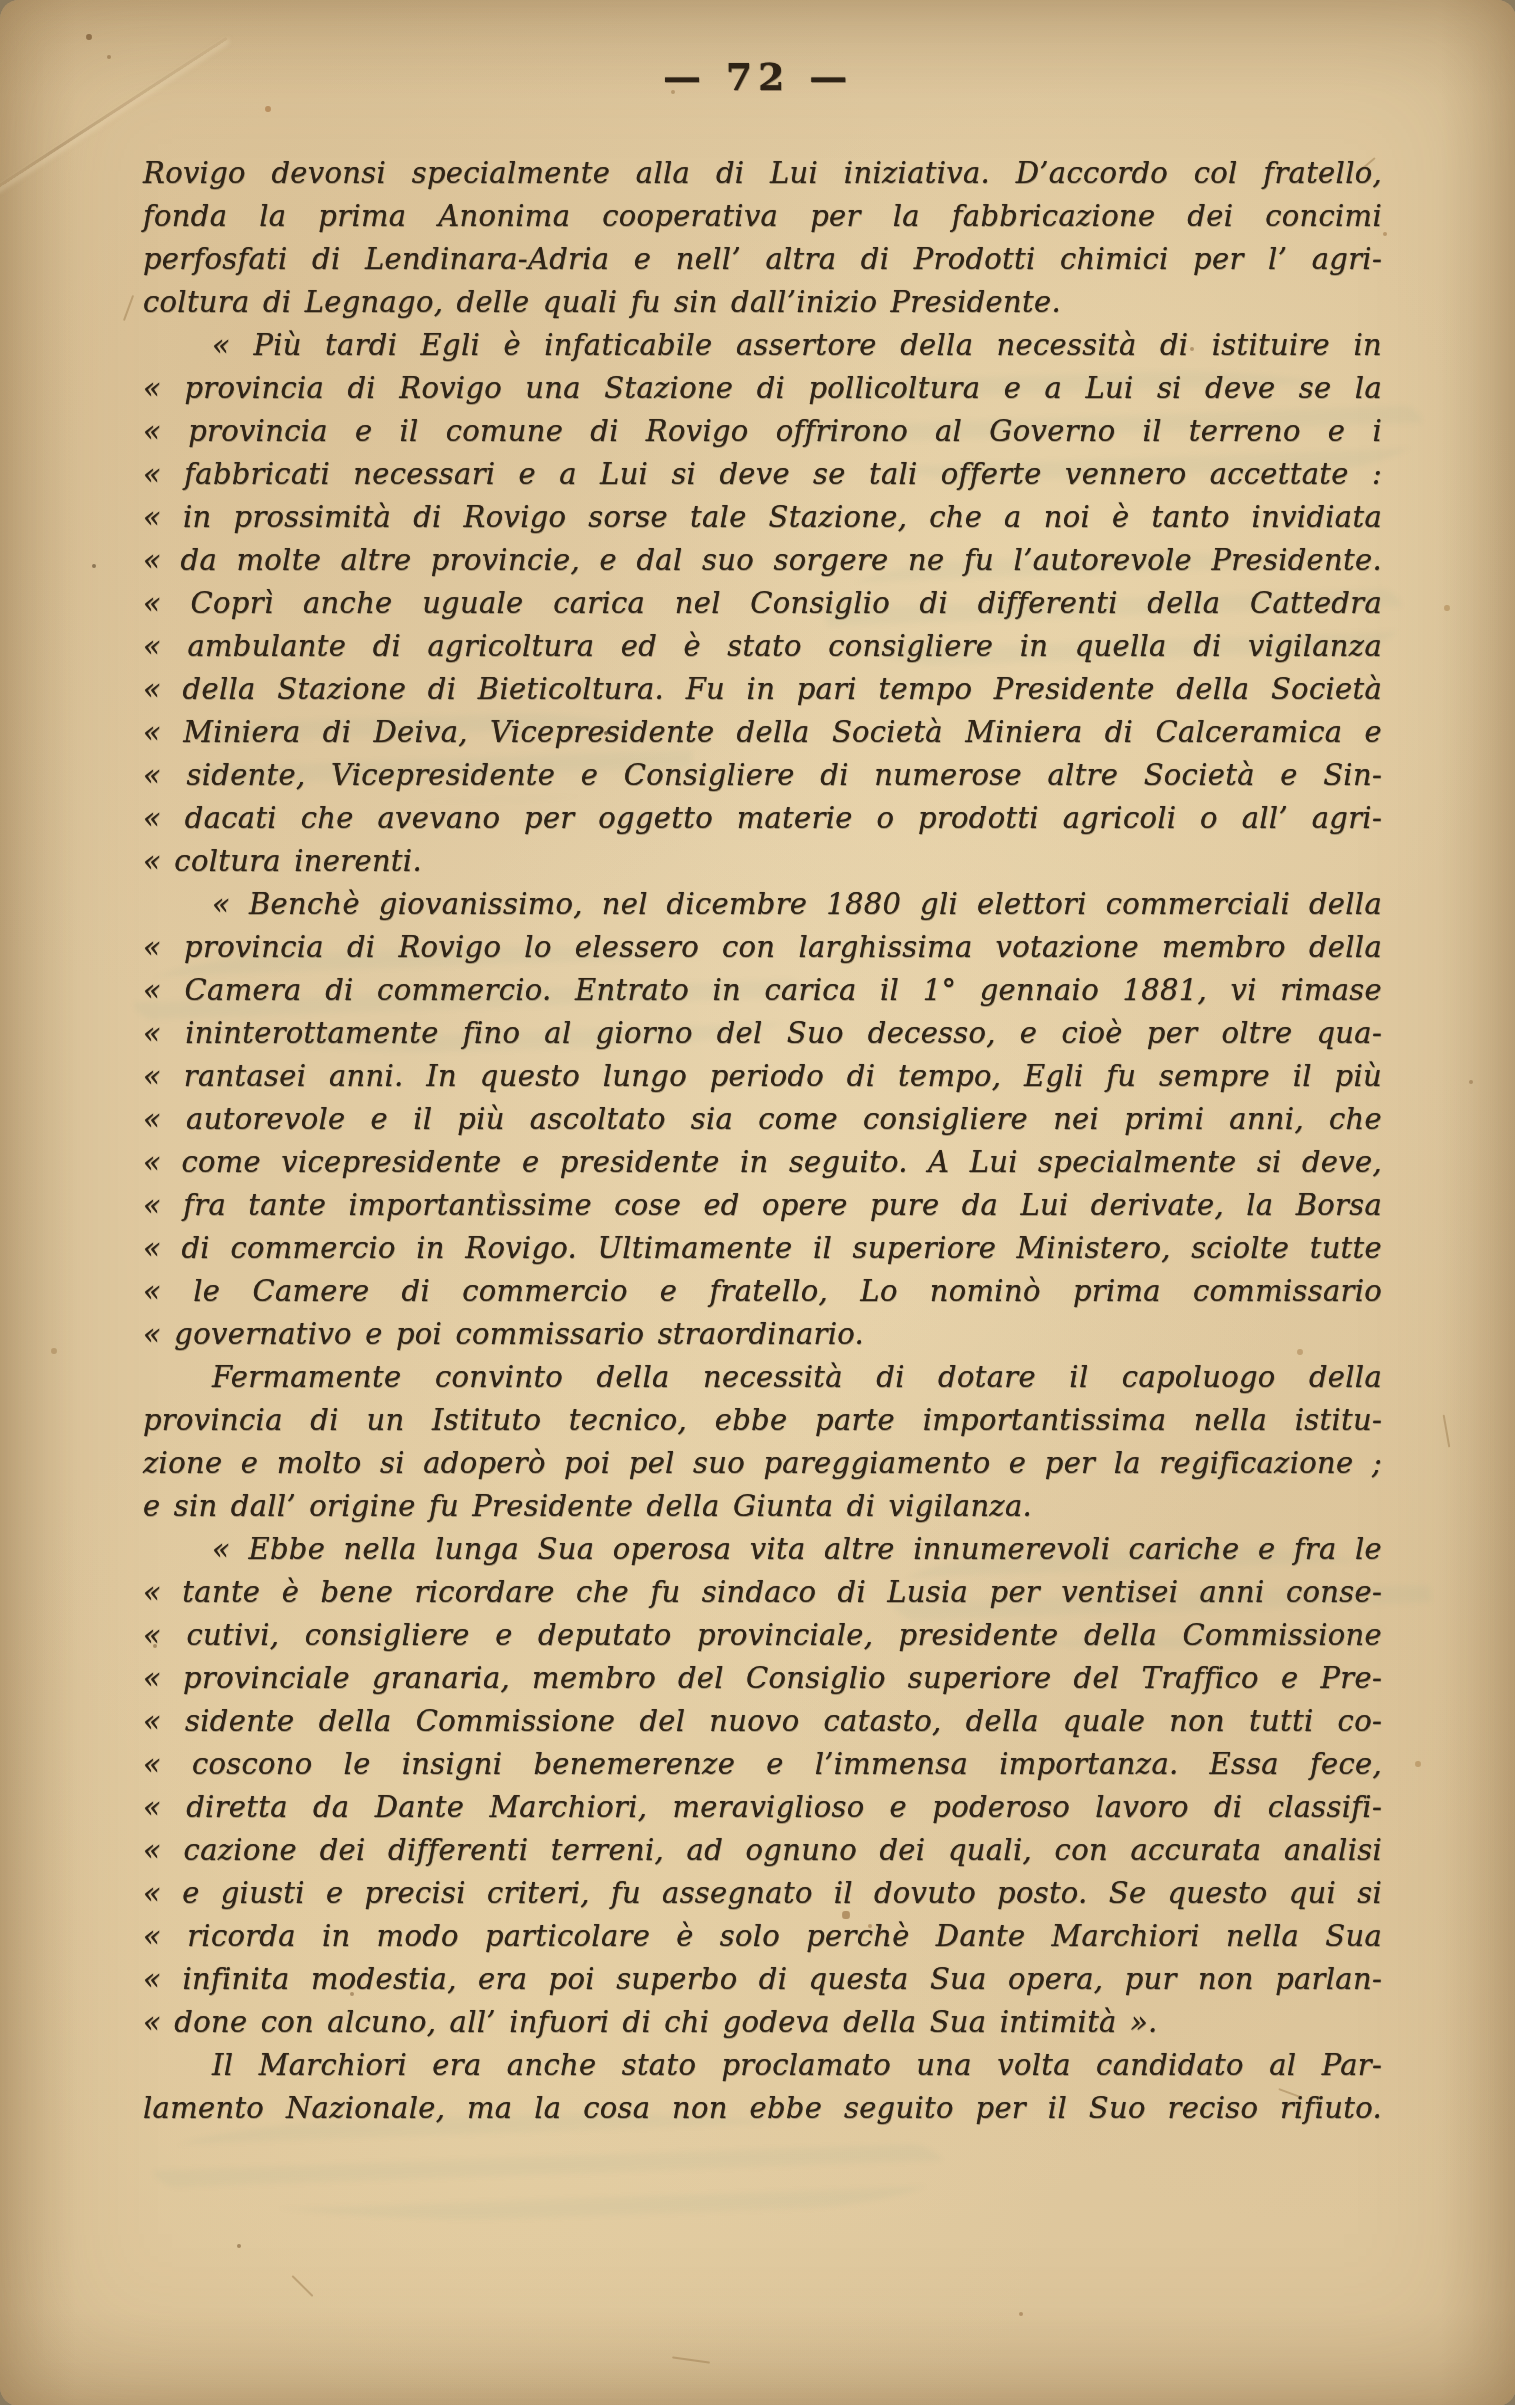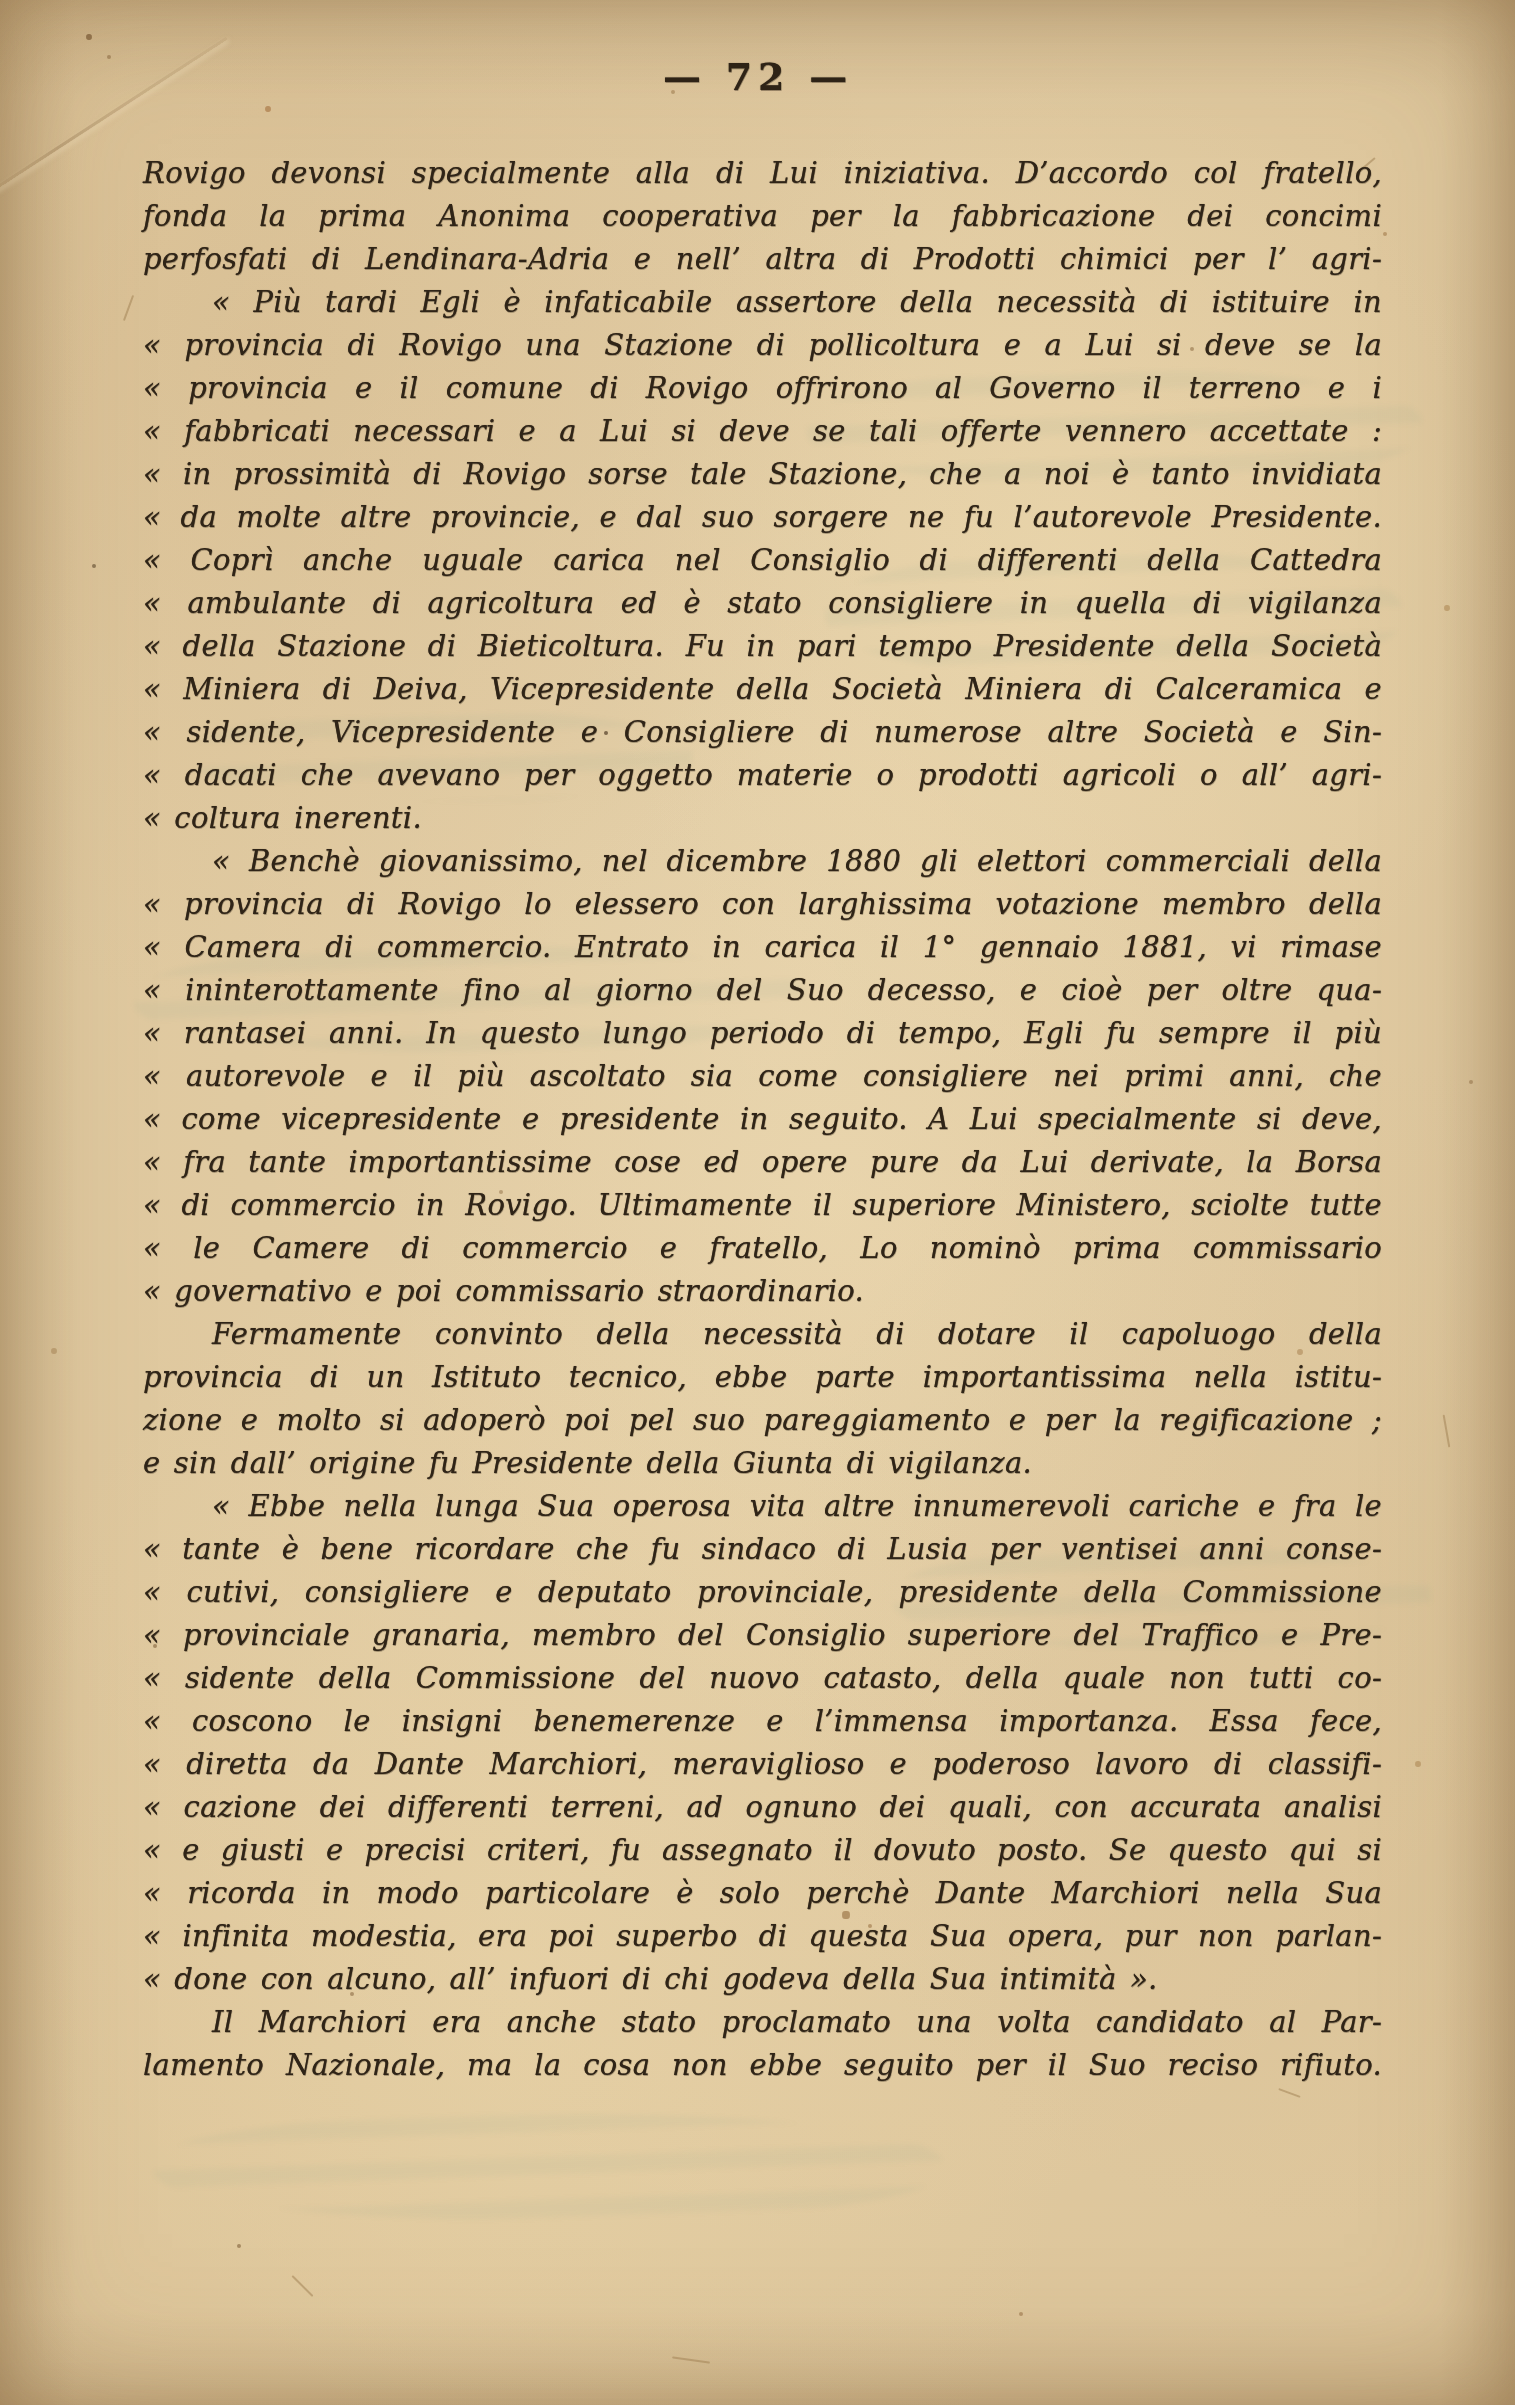--- a/index.html
+++ b/index.html
@@ -9,20 +9,21 @@
     margin:0 auto;
     overflow:hidden;
     font-family:"DejaVu Serif","Liberation Serif",serif;
     background:
       radial-gradient(60% 40% at 18% 14%, rgba(206,176,130,.38), transparent 70%),
       radial-gradient(50% 35% at 86% 68%, rgba(210,182,136,.30), transparent 70%),
       radial-gradient(45% 30% at 70% 24%, rgba(240,219,172,.42), transparent 70%),
       radial-gradient(55% 45% at 34% 82%, rgba(238,217,170,.36), transparent 70%),
       radial-gradient(40% 30% at 55% 50%, rgba(243,222,176,.30), transparent 75%),
       #ddc59a;
+    border-radius: 19px;
   }
   .vignette{
     position:absolute;inset:0;pointer-events:none;
     background:
       radial-gradient(130% 120% at 52% 42%, rgba(255,248,225,.20) 0%, rgba(255,248,225,0) 55%),
       linear-gradient(90deg, rgba(118,86,46,.16), rgba(118,86,46,0) 5%, rgba(118,86,46,0) 95%, rgba(118,86,46,.16)),
       linear-gradient(180deg, rgba(118,86,46,.10), rgba(118,86,46,0) 4%, rgba(118,86,46,0) 96%, rgba(118,86,46,.12));
     box-shadow: inset 0 0 144px rgba(120,88,48,.34), inset 0 0 43px rgba(130,95,55,.22);
   }
   .crease{
@@ -105,20 +106,21 @@
   <div class="fiber" style="left:115px;top:307px;width:27px;height:1.9px;transform:rotate(-70deg);"></div>
 
   <div class="specks"></div>
 
   <div class="page-number">— 72 —</div>
 
   <div class="page-body">
       <div class="line">Rovigo devonsi specialmente alla di Lui iniziativa. D’accordo col fratello,</div>
       <div class="line">fonda la prima Anonima cooperativa per la fabbricazione dei concimi</div>
       <div class="line">perfosfati di Lendinara-Adria e nell’ altra di Prodotti chimici per l’ agri-</div>
+      <div class="line end">coltura di Legnago, delle quali fu sin dall’inizio Presidente.</div>
       <div class="line indent">« Più tardi Egli è infaticabile assertore della necessità di istituire in</div>
       <div class="line">« provincia di Rovigo una Stazione di pollicoltura e a Lui si deve se la</div>
       <div class="line">« provincia e il comune di Rovigo offrirono al Governo il terreno e i</div>
       <div class="line">« fabbricati necessari e a Lui si deve se tali offerte vennero accettate :</div>
       <div class="line">« in prossimità di Rovigo sorse tale Stazione, che a noi è tanto invidiata</div>
       <div class="line">« da molte altre provincie, e dal suo sorgere ne fu l’autorevole Presidente.</div>
       <div class="line">« Coprì anche uguale carica nel Consiglio di differenti della Cattedra</div>
       <div class="line">« ambulante di agricoltura ed è stato consigliere in quella di vigilanza</div>
       <div class="line">« della Stazione di Bieticoltura. Fu in pari tempo Presidente della Società</div>
       <div class="line">« Miniera di Deiva, Vicepresidente della Società Miniera di Calceramica e</div>

